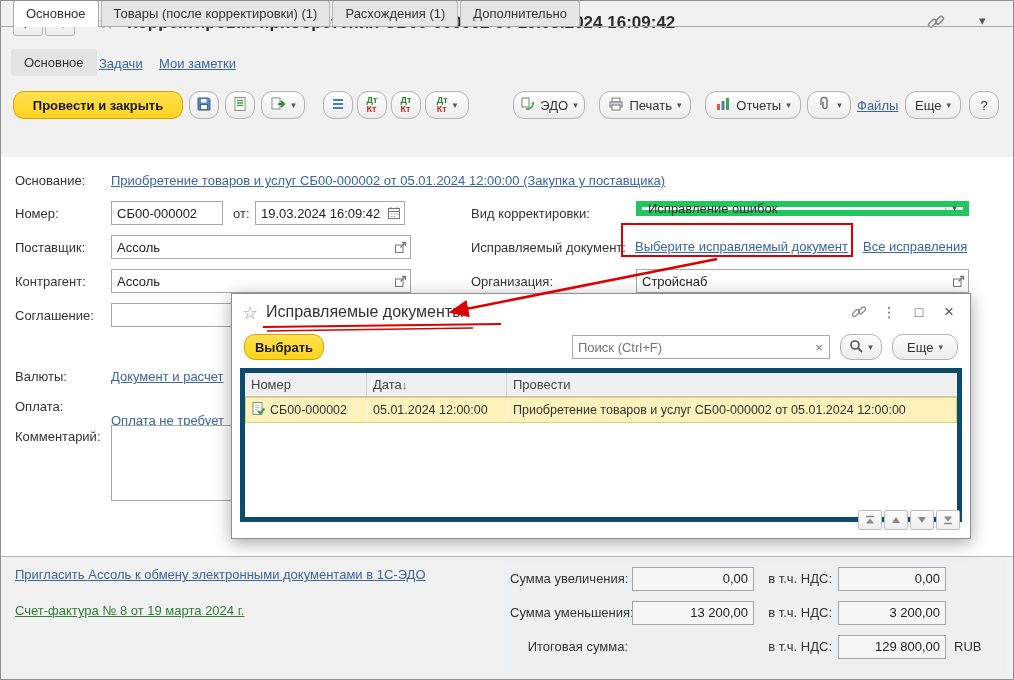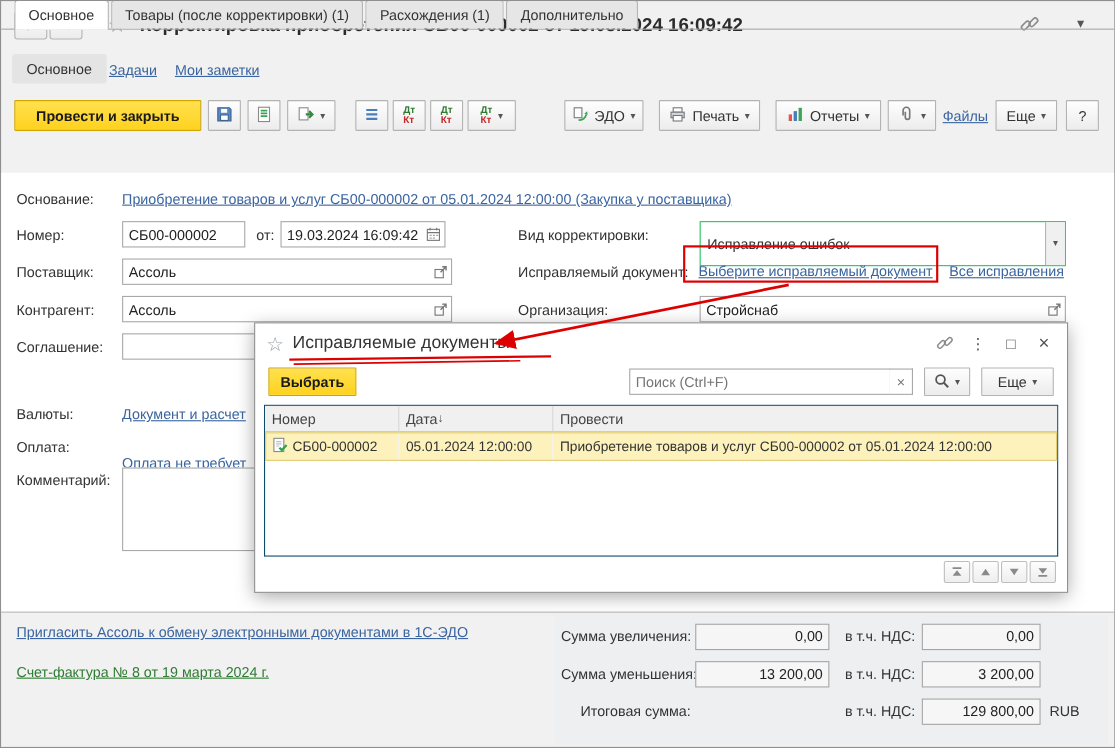--- a/index.html
+++ b/index.html
@@ -3,40 +3,40 @@
 <meta charset="utf-8">
 <style>
   *{box-sizing:border-box;margin:0;padding:0}
   html,body{width:1014px;height:680px}
   body{font-family:"Liberation Sans",sans-serif;font-size:13px;color:#333;background:#fff}
   .window{position:relative;width:1014px;height:680px;background:#f1f1f1;border:1px solid #8f8f8f;overflow:hidden}
   .abs{position:absolute}
   .link{color:#3a65a0;text-decoration:underline;cursor:pointer;white-space:nowrap}
   .link-green{color:#2e7d32;text-decoration:underline;cursor:pointer;white-space:nowrap}
   .label{color:#333;white-space:nowrap}
-  .btn{display:flex;align-items:center;justify-content:center;gap:5px;border:1px solid #b3b3b3;background:linear-gradient(#fefefe,#ececec);border-radius:1px;height:28px;cursor:pointer;font-size:13px;color:#333}
+  .btn{display:flex;align-items:center;justify-content:center;gap:5px;border:1px solid #b3b3b3;background:linear-gradient(#fefefe,#ececec);border-radius:11px;height:28px;cursor:pointer;font-size:13px;color:#333}
   .btn-yellow{background:linear-gradient(#ffe14f,#ffd21e);border-color:#cfa500;font-weight:700;color:#1a1a1a}
   .caret{font-size:9px;color:#555;line-height:1}
   .field{position:absolute;height:24px;border:1px solid #a8a8a8;background:#fff;font-size:13px;padding:0 5px;font-family:"Liberation Sans",sans-serif;color:#222}
-  .combo{position:absolute;height:41px;border:1px solid #22c55e;background:#fff;display:flex;align-items:center}
+  .combo{position:absolute;height:15px;border:6px solid #22c55e;background:#fff;display:flex;align-items:center}
   .combo .val{flex:1;padding:0 6px;white-space:nowrap;overflow:hidden}
   .combo .dd{width:18px;height:100%;border-left:1px solid #b5b5b5;background:#f0f0f0;display:flex;align-items:center;justify-content:center;cursor:pointer}
   .infield-btn{position:absolute;top:3px;width:18px;height:18px;display:flex;align-items:center;justify-content:center;cursor:pointer}
   .titlebar-btn{display:flex;align-items:center;justify-content:center;border:1px solid #b3b3b3;border-radius:3px;background:linear-gradient(#fefefe,#ececec);cursor:pointer}
   .tabs{position:absolute;left:0;top:130;width:1012px;height:26px;border-bottom:1px solid #a9a9a9;display:flex;align-items:flex-end;padding-left:12px}
   .tab{padding:5px 12px;background:#e6e6e6;border:1px solid #b5b5b5;border-bottom:none;margin-right:2px;border-radius:3px 3px 0 0;cursor:pointer;white-space:nowrap;color:#333}
   .tab.active{background:#fff;border-color:#a9a9a9;position:relative;top:1px;padding-bottom:6px;font-weight:400}
   .form-area{position:absolute;left:0;top:156px;width:1012px;height:400px;background:#fff;border-bottom:1px solid #b5b5b5}
   .dtkt{display:flex;flex-direction:column;line-height:1;font-size:9px;font-weight:700}
   .dtkt .d{color:#2e7d32}.dtkt .k{color:#c62828}
   
   .popup{position:absolute;left:230px;top:292px;width:740px;height:246px;background:#fff;border:1px solid #8f8f8f;box-shadow:0 4px 16px rgba(0,0,0,.35);z-index:10}
   .popup-title{position:absolute;left:34px;top:9px;font-size:16px;color:#333;white-space:nowrap}
   .p-iconbtn{position:absolute;top:8px;width:22px;height:20px;display:flex;align-items:center;justify-content:center;cursor:pointer;color:#555;font-size:14px}
-  .tbl{position:absolute;left:8px;top:74px;width:722px;height:138px;border:1px solid #0c4a6e;background:#fff}
+  .tbl{position:absolute;left:8px;top:74px;width:722px;height:154px;border:5px solid #0c4a6e;background:#fff}
   .tbl-head{display:grid;grid-template-columns:122px 140px 1fr;height:24px;background:#f0f0f0;border-bottom:1px solid #c4c4c4}
   .tbl-head>div{display:flex;align-items:center;padding:0 6px;border-right:1px solid #d7d7d7;color:#444;white-space:nowrap}
   .tbl-row{display:grid;grid-template-columns:122px 140px 1fr;height:26px;border-bottom:1px solid #efefef;cursor:pointer}
   .tbl-row>div{display:flex;align-items:center;gap:4px;padding:0 6px;white-space:nowrap;overflow:hidden;border-right:1px solid #f3f3f3;font-size:12.5px}
   .tbl-row.selected{background:#fdf2bb;outline:1px solid #e3cd71;outline-offset:-1px}
   .navbtn{position:absolute;width:24px;height:20px;border:1px solid #bdbdbd;background:linear-gradient(#fdfdfd,#eee);border-radius:2px;display:flex;align-items:center;justify-content:center;cursor:pointer}
   
   .totals{position:absolute;left:503px;top:558px;width:503px;height:118px;background:#edeff0}
   .t-row{position:absolute;left:0;width:100%;height:24px}
   .t-label{position:absolute;left:6px;width:118px;text-align:right;line-height:24px;white-space:nowrap}

